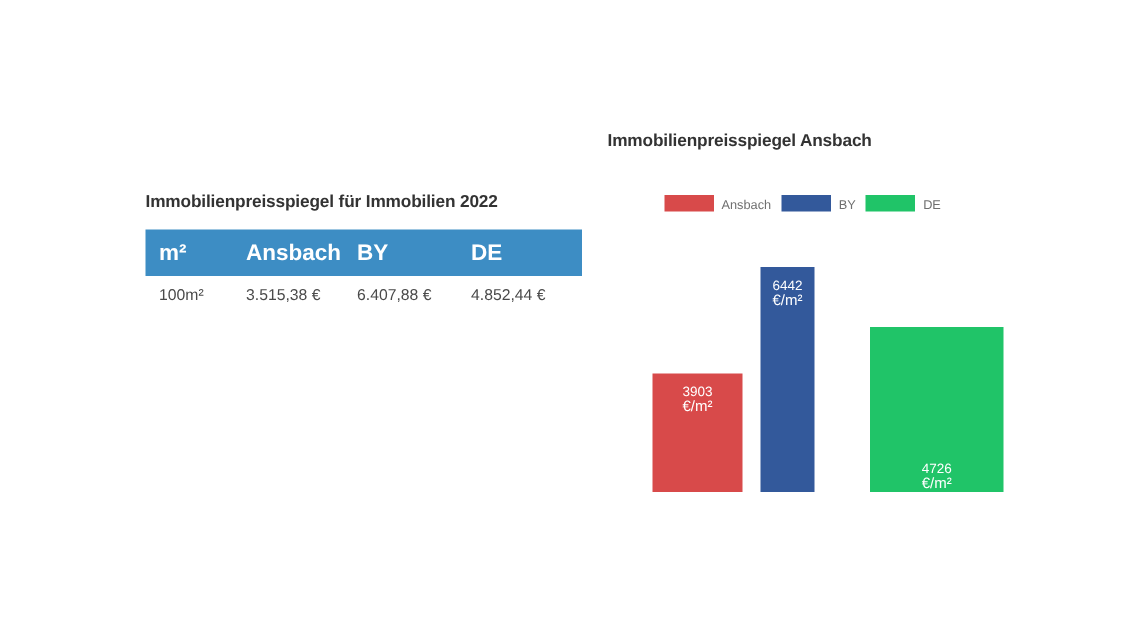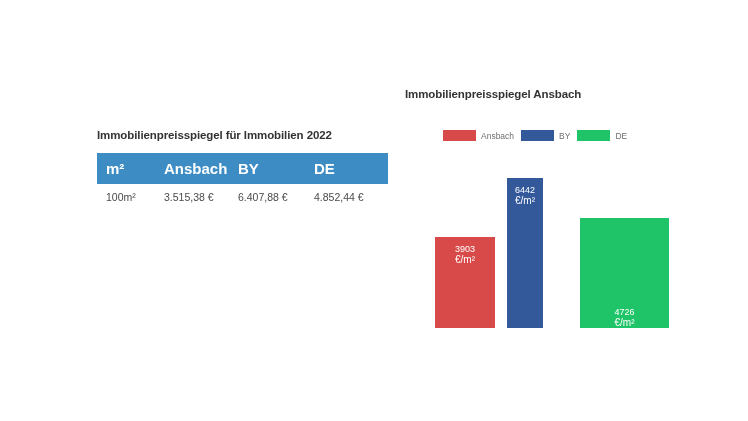--- a/index.html
+++ b/index.html
@@ -163,21 +163,21 @@
       <span class="legend-swatch" style="background: rgb(51, 89, 155);"></span>
       <span class="legend-label">BY</span>
     </div>
     <div class="legend-entry">
       <span class="legend-swatch" style="background: rgb(32, 196, 104);"></span>
       <span class="legend-label">DE</span>
     </div>
   </div>
 
   <div id="plot-area">
-    <div class="bar" style="background: rgb(216, 74, 74); left: 30px; width: 60px; height: 91px; bottom: 20px;">
+    <div class="bar" style="background: rgb(216, 74, 74); left: 30px; width: 60px; height: 79px; bottom: 20px;">
       <div class="bar-label">
         <span>3903</span>
         <span class="unit">€/m²</span>
       </div>
     </div>
     <div class="bar" style="background: rgb(51, 89, 155); left: 102px; width: 36px; height: 150px; bottom: 20px;">
       <div class="bar-label">
         <span>6442</span>
         <span class="unit">€/m²</span>
       </div>

